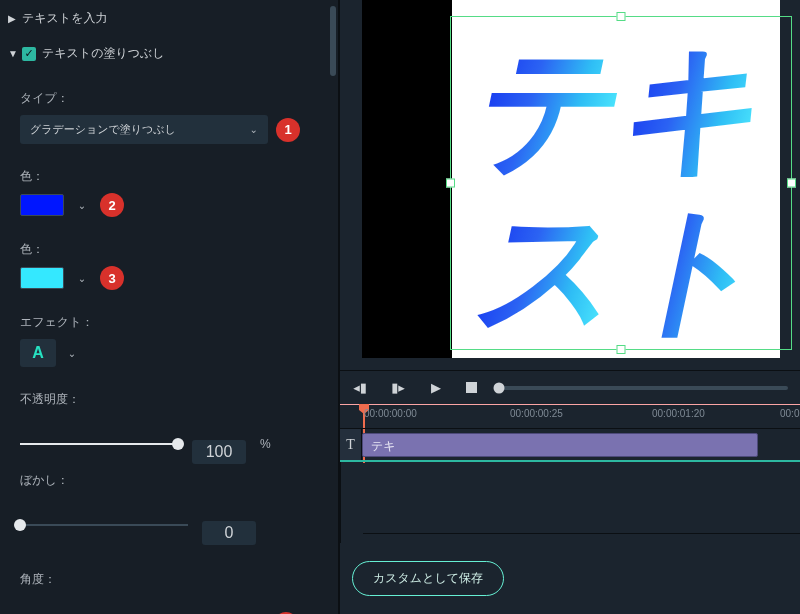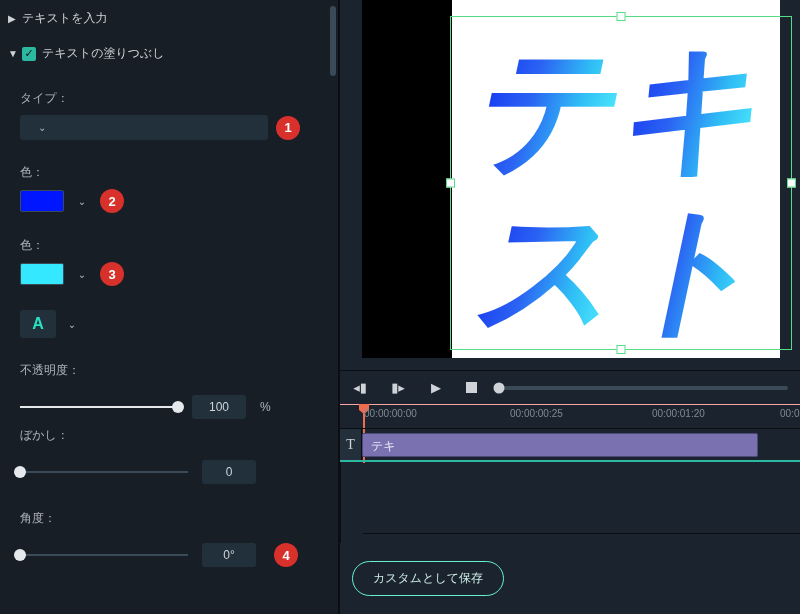--- a/index.html
+++ b/index.html
@@ -84,21 +84,21 @@
   .slider.w-med  { width: 168px; }
   .slider .knob {
     position:absolute; top:50%; width:12px; height:12px;
     background:#e6e9ec; border-radius:50%;
     transform:translate(-50%,-50%);
   }
   .num-box {
     width: 54px; height: 24px;
     background: #22303c; border-radius: 3px;
     display:flex; align-items:center; justify-content:center;
-    color:#cfd3d7; font-size:12px;
+    color:#cfd3d7; font-size:16px;margin-top:16px;
   }
   .unit { color:#aeb4bb; font-size:12px; width:20px; }
   .marker {
     position: absolute;
     width: 24px; height: 24px; border-radius: 50%;
     background: #d8312b; color: #fff;
     display:flex; align-items:center; justify-content:center;
     font-size: 13px; font-weight: 600;
     z-index: 10;
   }
@@ -244,20 +244,21 @@
   <div class="section-head" style="margin-top:6px;">
     <span class="tri">▼</span>
     <span class="chk">✓</span>
     <span class="label">テキストの塗りつぶし</span>
   </div>
 
   <div class="field" style="margin-top:18px;">
     <span class="field-label">タイプ：</span>
     <div class="select-row">
       <div class="select wide">
+        <span>グラデーションで塗りつぶし</span>
         <span class="chev">⌄</span>
       </div>
       <div class="marker" style="position:static;">1</div>
     </div>
   </div>
 
   <div class="field" style="margin-top:18px;">
     <span class="field-label">色：</span>
     <div class="swatch-row">
       <div class="swatch sw-blue"></div>
@@ -269,20 +270,21 @@
   <div class="field" style="margin-top:18px;">
     <span class="field-label">色：</span>
     <div class="swatch-row">
       <div class="swatch sw-cyan"></div>
       <div class="swatch-caret">⌄</div>
       <div class="marker" style="position:static;">3</div>
     </div>
   </div>
 
   <div class="field" style="margin-top:18px;">
+    <span class="field-label">エフェクト：</span>
     <div class="effect-wrap">
       <div class="effect-box">A</div>
       <span class="swatch-caret">⌄</span>
     </div>
   </div>
 
   <div class="field" style="margin-top:18px;">
     <span class="field-label">不透明度：</span>
   </div>
   <div class="slider-row">

